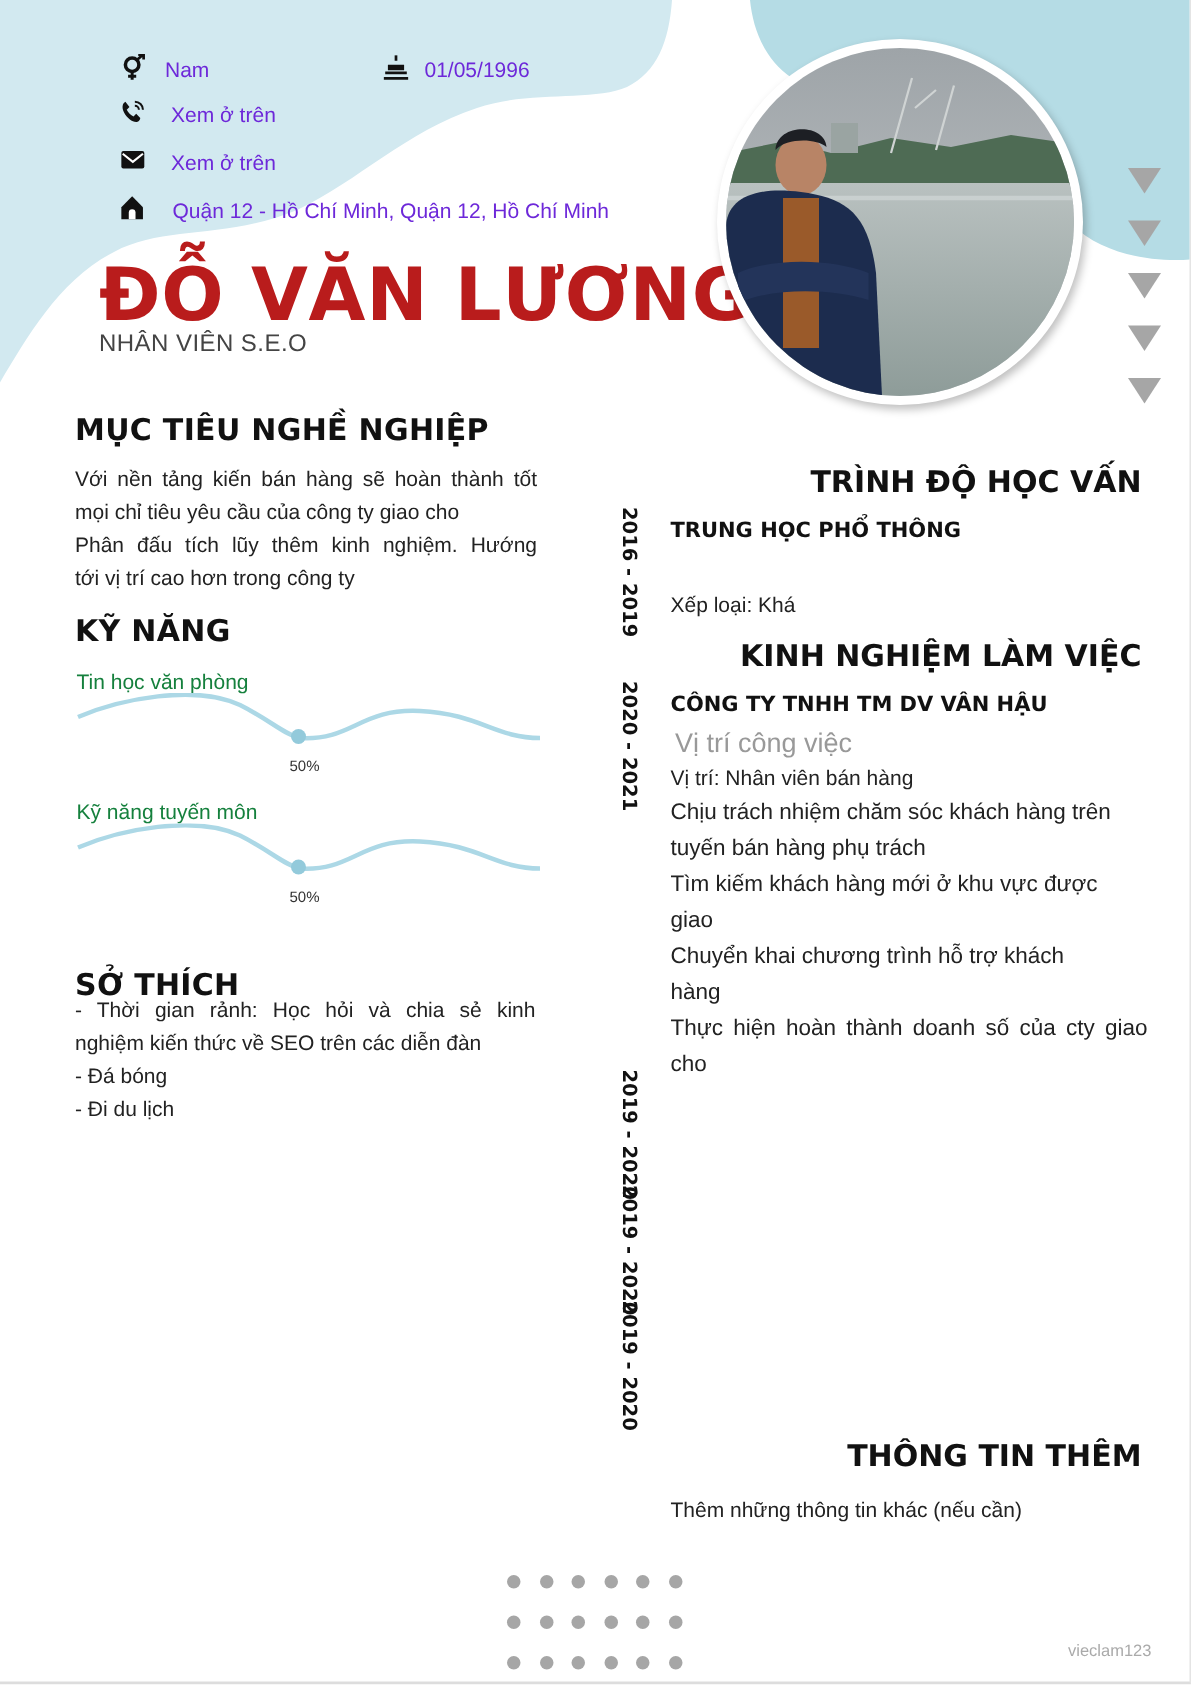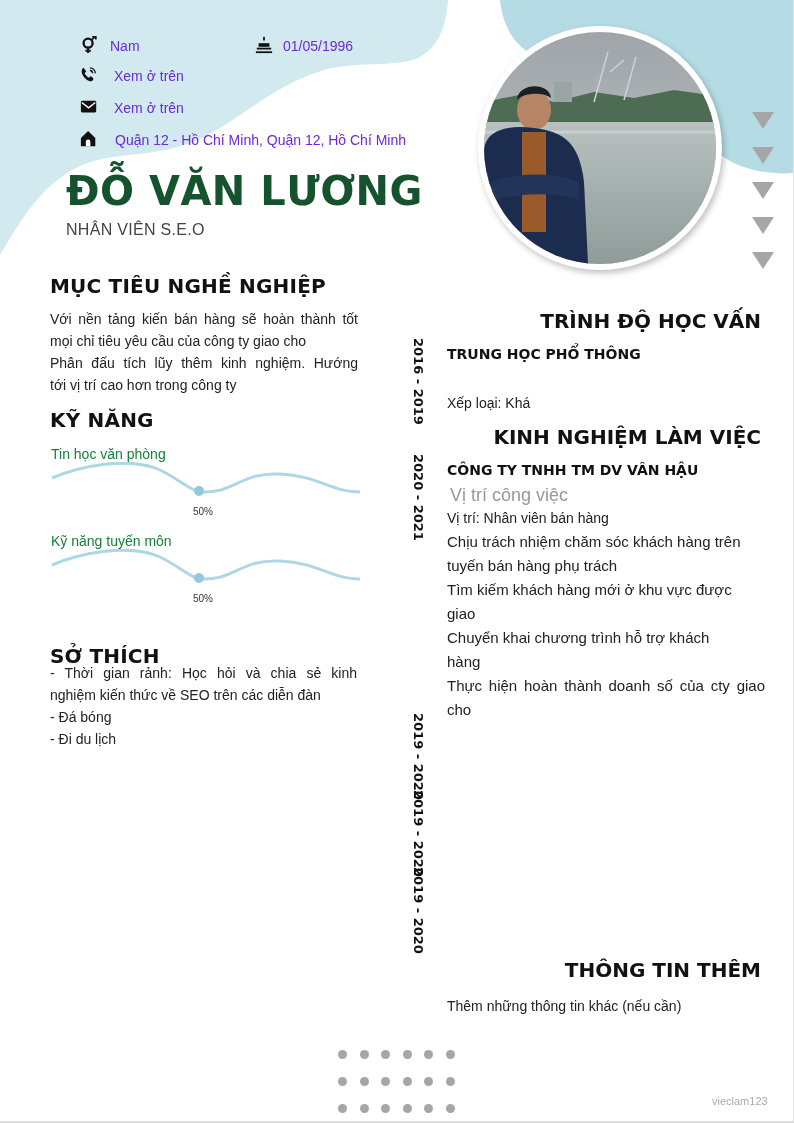--- a/index.html
+++ b/index.html
@@ -5,21 +5,21 @@
     * { box-sizing: border-box; margin: 0; padding: 0; }
     html, body { width: 794px; height: 1123px; background: #ffffff; overflow: hidden; }
     body { position: relative; font-family: "Liberation Sans", "DejaVu Sans", sans-serif; color: #222; }
     .page { position: absolute; left: 0; top: 0; width: 794px; height: 1123px; background: #fff; border-right: 1px solid #e4e4e4; border-bottom: 2px solid #ddd; overflow: hidden; }
     .bg-svg { position: absolute; left: 0; top: 0; width: 794px; height: 1123px; }
 
     .contact { position: absolute; font-size: 14px; color: #6d28d9; display: flex; align-items: flex-end; }
     .contact .ico { width: 20px; height: 18px; margin-right: 8px; display: inline-block; }
     .contact .ico svg { width: 18px; height: 18px; display: block; }
 
-    .name { position: absolute; left: 66px; top: 168px; font-size: 40px; font-weight: 700; color: #14532d; letter-spacing: 0.5px; font-family: "DejaVu Sans", sans-serif; }
+    .name { position: absolute; left: 66px; top: 168px; font-size: 49px; font-weight: 700; color: #b91c1c; letter-spacing: 0.5px; font-family: "DejaVu Sans", sans-serif; }
     .jobtitle { position: absolute; left: 66px; top: 221px; font-size: 16px; color: #444; font-family: "Liberation Sans", sans-serif; letter-spacing: 0.3px; }
 
     .avatar-wrap { position: absolute; left: 478px; top: 26px; width: 244px; height: 244px; border-radius: 50%; background: #fff; box-shadow: 2px 3px 6px rgba(0,0,0,0.25); }
     .avatar { position: absolute; left: 6px; top: 6px; width: 232px; height: 232px; border-radius: 50%; overflow: hidden; }
     .avatar svg { width: 232px; height: 232px; display: block; }
 
     .triangles { position: absolute; left: 752px; top: 112px; }
     .tri { width: 0; height: 0; border-left: 11px solid transparent; border-right: 11px solid transparent; border-top: 17px solid #a6a6a6; margin-bottom: 18px; }
 
     .sec-title { position: absolute; font-weight: 700; font-size: 20px; color: #111; font-family: "DejaVu Sans", sans-serif; letter-spacing: 0.2px; }

